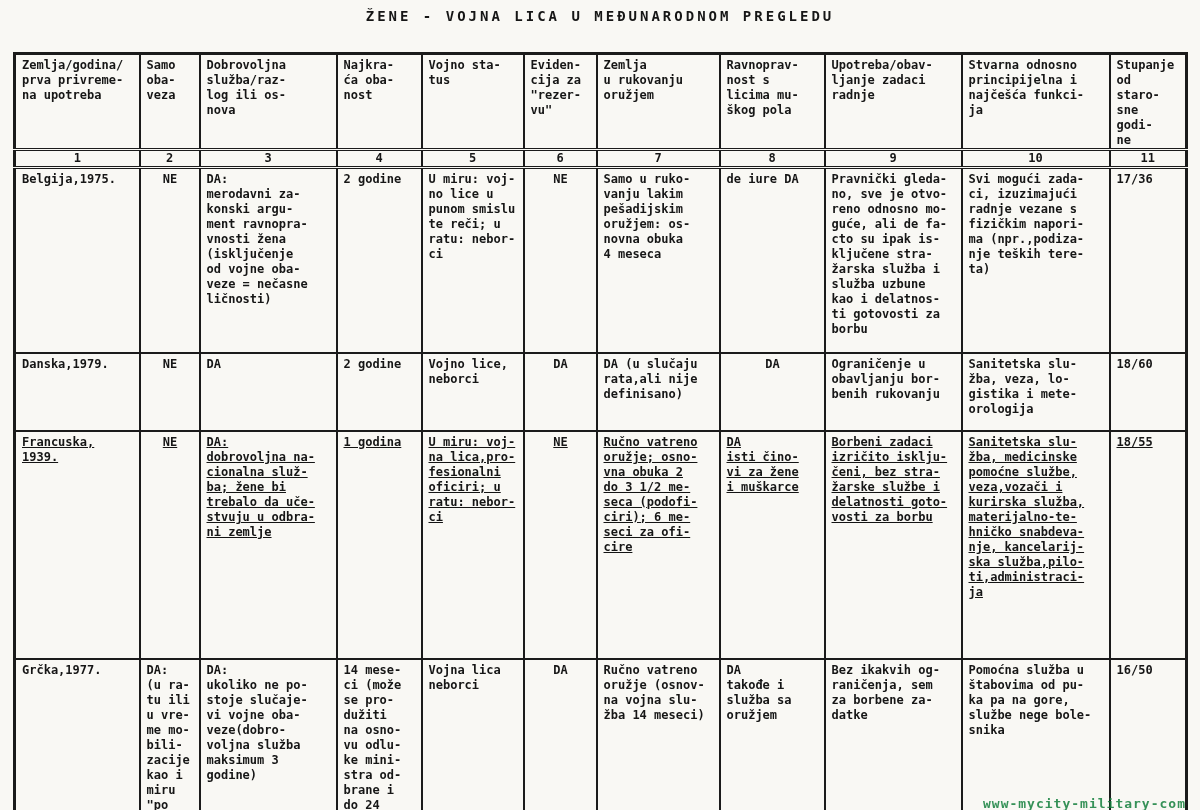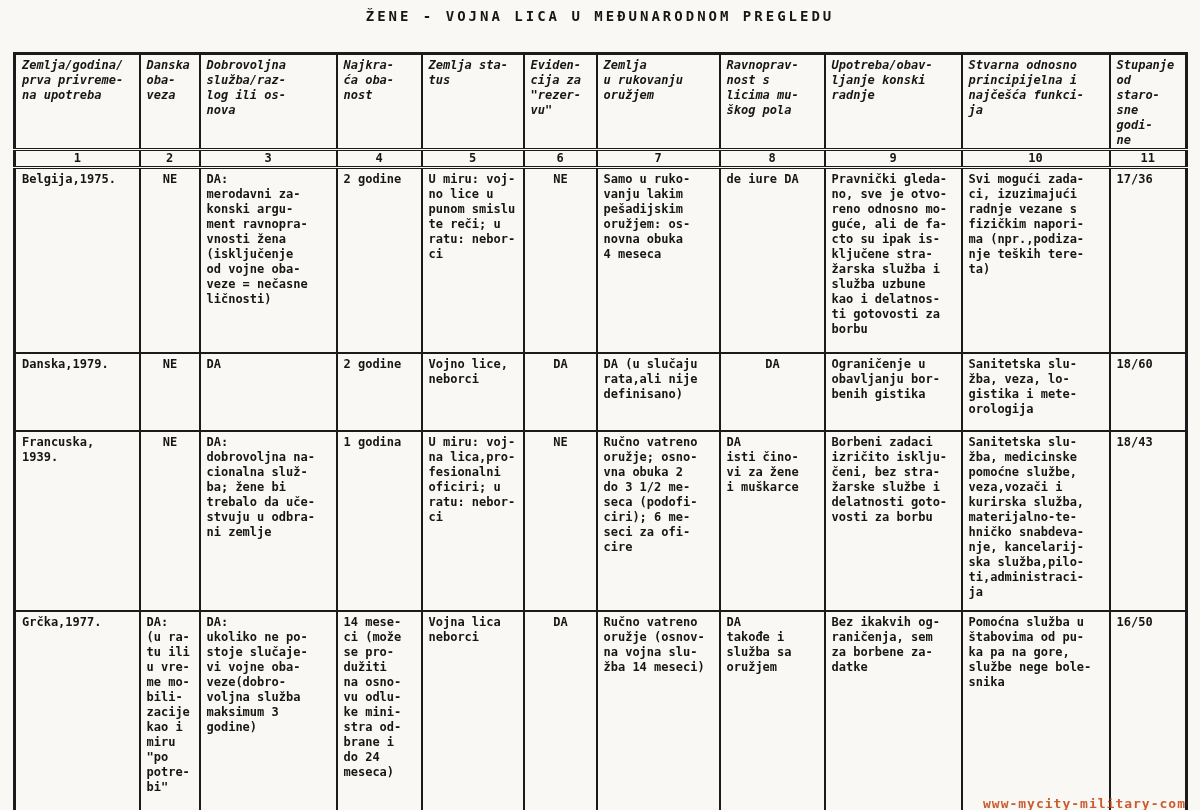--- a/index.html
+++ b/index.html
@@ -25,36 +25,36 @@
   }
   table.doc-table td{
     border:2px solid #1b1b1b;
     vertical-align:top;
     padding:3px 5px 0 6px;
     font-size:12px;line-height:15px;font-weight:bold;
     white-space:pre-wrap;
     word-wrap:break-word;
     color:#161616;
   }
-  tr.head-row{height:78px;font-style:italic;}
+  tr.head-row{height:78px;}
   tr.num-row{height:17px;}
   tr.num-row td{
     text-align:center;padding:0;line-height:15px;
     border-top:3px double #1b1b1b;
     border-bottom:3px double #1b1b1b;
   }
   tr.row-belgija{height:185px;}
   tr.row-danska{height:78px;padding-left:48px;}
-  tr.row-francuska{height:180px;}
+  tr.row-francuska{height:228px;text-decoration:underline;}
   tr.row-grcka{height:213px;}
   td.c{text-align:center;}
   .watermark{
     position:absolute;right:14px;bottom:-1px;
     font-size:13px;font-weight:bold;letter-spacing:1px;
-    color:#c2410c;opacity:.85;
+    color:#15803d;opacity:.85;
   }
 </style>
 </head>
 <body>
 
 <div class="page-title">ŽENE - VOJNA LICA U MEĐUNARODNOM PREGLEDU</div>
 
 <table class="doc-table">
   <colgroup>
     <col style="width:125px">
@@ -67,45 +67,45 @@
       <col style="width:105px">
       <col style="width:137px">
     <col style="width:148px">
       <col style="width:77px">
   </colgroup>
   <tbody>
       <tr class="head-row">
     <td>Zemlja/godina/
 prva privreme-
 na upotreba</td>
-    <td>Danska
+    <td>Samo
 oba-
 veza</td>
     <td>Dobrovoljna
 služba/raz-
 log ili os-
 nova</td>
     <td>Najkra-
 ća oba-
 nost</td>
-    <td>Zemlja sta-
+    <td>Vojno sta-
 tus</td>
     <td>Eviden-
 cija za
 "rezer-
 vu"</td>
     <td>Zemlja
 u rukovanju
 oružjem</td>
     <td>Ravnoprav-
 nost s
 licima mu-
 škog pola</td>
     <td>Upotreba/obav-
-ljanje konski
+ljanje zadaci
 radnje</td>
     <td>Stvarna odnosno
 principijelna i
 najčešća funkci-
 ja</td>
     <td>Stupanje
 od staro-
 sne godi-
 ne</td>
   </tr>
@@ -176,21 +176,21 @@
     <td>2 godine</td>
     <td>Vojno lice,
 neborci</td>
     <td class="c">DA</td>
     <td>DA (u slučaju
 rata,ali nije
 definisano)</td>
     <td class="c">DA</td>
     <td>Ograničenje u
 obavljanju bor-
-benih gistika</td>
+benih rukovanju</td>
     <td>Sanitetska slu-
 žba, veza, lo-
 gistika i mete-
 orologija</td>
     <td>18/60</td>
   </tr>
   <tr class="row-francuska">
     <td>Francuska,
 1939.</td>
     <td class="c">NE</td>
@@ -231,21 +231,21 @@
 žba, medicinske
 pomoćne službe,
 veza,vozači i
 kurirska služba,
 materijalno-te-
 hničko snabdeva-
 nje, kancelarij-
 ska služba,pilo-
 ti,administraci-
 ja</td>
-    <td>18/43</td>
+    <td>18/55</td>
   </tr>
   <tr class="row-grcka">
     <td>Grčka,1977.</td>
     <td>DA:
 (u ra-
 tu ili
 u vre-
 me mo-
 bili-
 zacije

